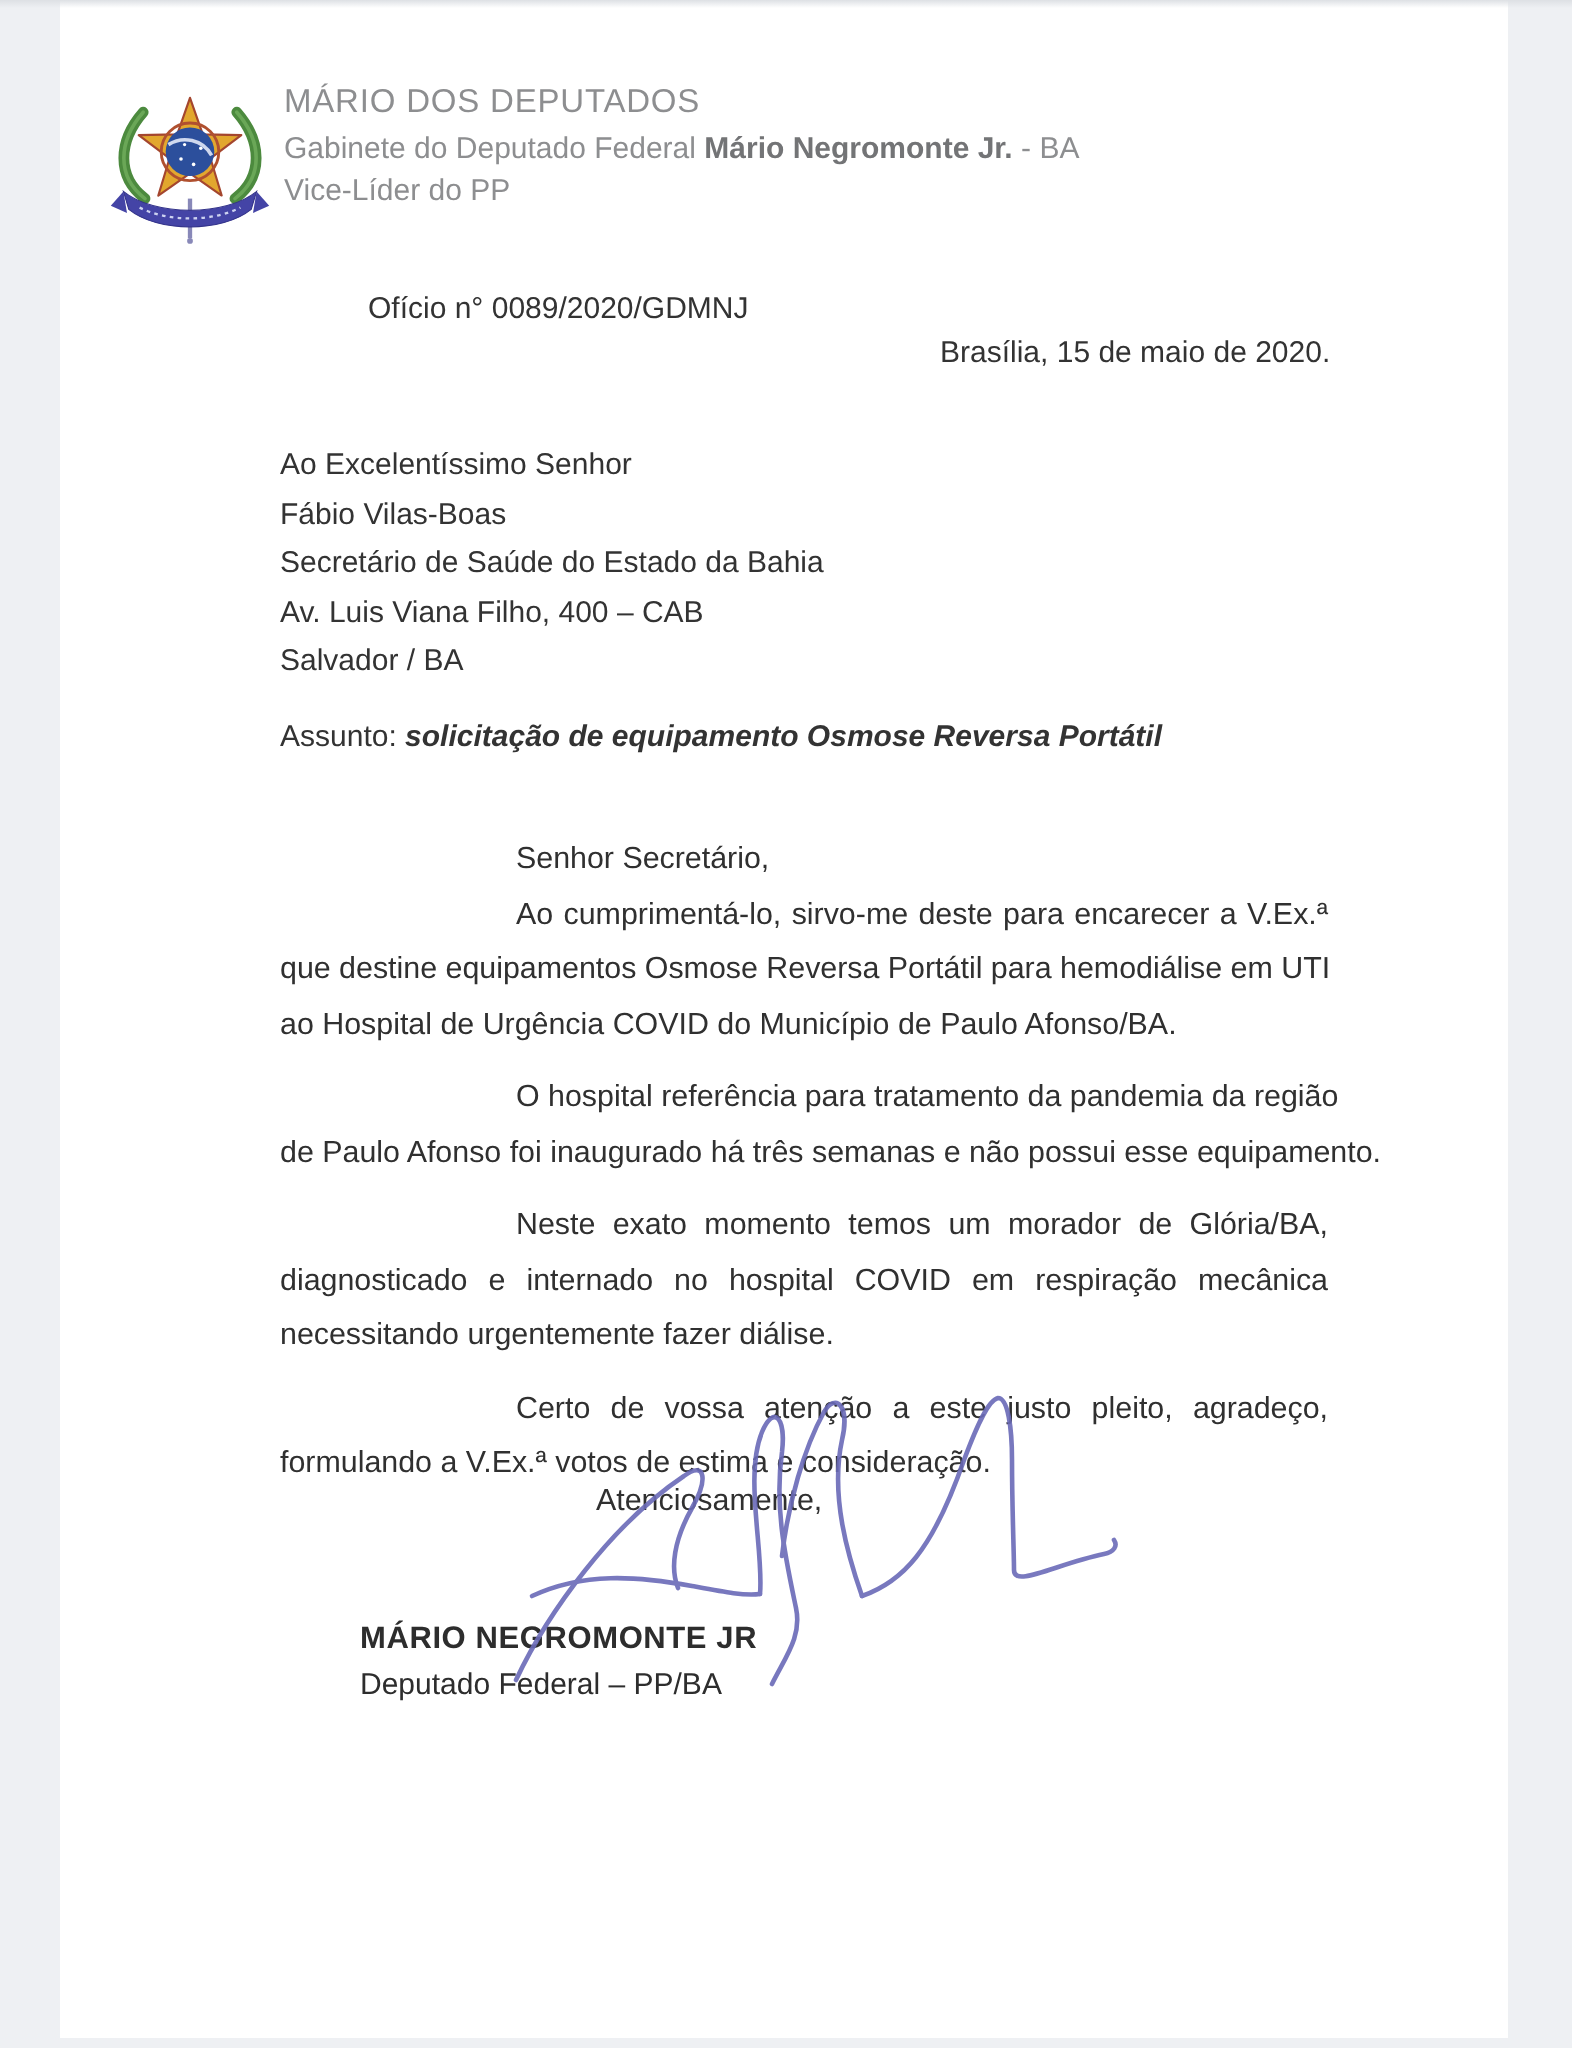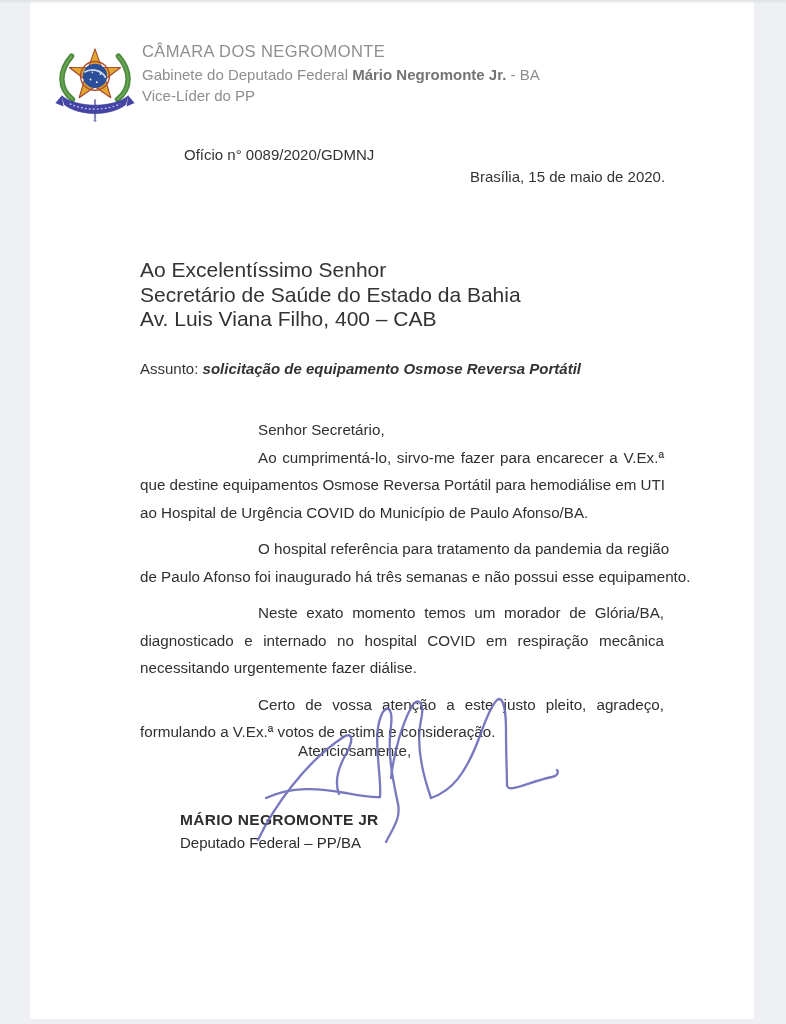--- a/index.html
+++ b/index.html
@@ -14,21 +14,21 @@
   .hdr{position:absolute;left:112px;top:42px;color:#8d8e90;}
   .hdr-org{font-size:16.5px;letter-spacing:.4px;margin:0 0 3px 0;}
   .hdr-line{font-size:15px;line-height:21px;margin:0;}
   .hdr-bold{font-weight:bold;color:#737476;}
 
   
   .oficio{position:absolute;left:110px;top:146px;font-size:15px;color:#333;white-space:nowrap;margin-left:44px;}
   .dateline{position:absolute;left:440px;top:168px;font-size:15px;color:#333;white-space:nowrap;text-align:center;}
 
   
-  .recipient{position:absolute;left:110px;top:221px;font-size:21px;line-height:24.5px;color:#333;margin-top:37px;}
+  .recipient{position:absolute;left:110px;top:221px;font-size:15px;line-height:24.5px;color:#333;}
   .recipient div{white-space:nowrap;}
 
   
   .subject{position:absolute;left:110px;top:360px;font-size:15px;color:#333;white-space:nowrap;}
   .subject b{font-style:italic;}
 
   
   .body{position:absolute;left:110px;top:416px;width:524px;font-size:15.2px;line-height:27.5px;color:#303030;}
   .body .line{white-space:nowrap;}
   .ind{text-indent:118px;}
@@ -64,42 +64,44 @@
         <circle cx="47" cy="40" r="0.9" fill="#ffffff"></circle>
       <line x1="50" y1="70" x2="50" y2="92" stroke="#8888b8" stroke-width="2.4"></line>
       <circle cx="50" cy="93.5" r="1.6" fill="#8888b8"></circle>
       <path d="M13 66 L 6 74 L 15 78 Z" fill="#4444a6"></path>
       <path d="M87 66 L 94 74 L 85 78 Z" fill="#4444a6"></path>
       <path d="M13 66 C 30 80, 70 80, 87 66 L 84 76 C 68 89, 32 89, 16 76 Z" fill="#4444a6" stroke="#33338a" stroke-width="0.6"></path>
       <path d="M22 75 C 38 83, 62 83, 78 75" fill="none" stroke="#cdd2f0" stroke-width="1.3" stroke-dasharray="2 2.4"></path>
     </svg>
 
     <div class="hdr">
-      <p class="hdr-org">CÂMARA DOS NEGROMONTE</p>
+      <p class="hdr-org">MÁRIO DOS DEPUTADOS</p>
       <p class="hdr-line"><span>Gabinete do Deputado Federal </span><span class="hdr-bold">Mário Negromonte Jr.</span><span> - BA</span></p>
       <p class="hdr-line">Vice-Líder do PP</p>
     </div>
 
     <div class="oficio">Ofício n° 0089/2020/GDMNJ</div>
     <div class="dateline">Brasília, 15 de maio de 2020.</div>
 
     <div class="recipient">
       <div>Ao Excelentíssimo Senhor</div>
+      <div>Fábio Vilas-Boas</div>
       <div>Secretário de Saúde do Estado da Bahia</div>
       <div>Av. Luis Viana Filho, 400 – CAB</div>
+      <div>Salvador / BA</div>
     </div>
 
     <div class="subject"><span>Assunto: </span><b>solicitação de equipamento Osmose Reversa Portátil</b></div>
 
     <div class="body">
       <div class="para salutation">
         <div class="line ind">Senhor Secretário,</div>
       </div>
       <div class="para">
-        <div class="line ind just">Ao cumprimentá-lo, sirvo-me fazer para encarecer a V.Ex.ª</div>
+        <div class="line ind just">Ao cumprimentá-lo, sirvo-me deste para encarecer a V.Ex.ª</div>
         <div class="line just">que destine equipamentos Osmose Reversa Portátil para hemodiálise em UTI</div>
         <div class="line">ao Hospital de Urgência COVID do Município de Paulo Afonso/BA.</div>
       </div>
       <div class="para">
         <div class="line ind just">O hospital referência para tratamento da pandemia da região</div>
         <div class="line">de Paulo Afonso foi inaugurado há três semanas e não possui esse equipamento.</div>
       </div>
       <div class="para">
         <div class="line ind just">Neste exato momento temos um morador de Glória/BA,</div>
         <div class="line just">diagnosticado e internado no hospital COVID em respiração mecânica</div>

